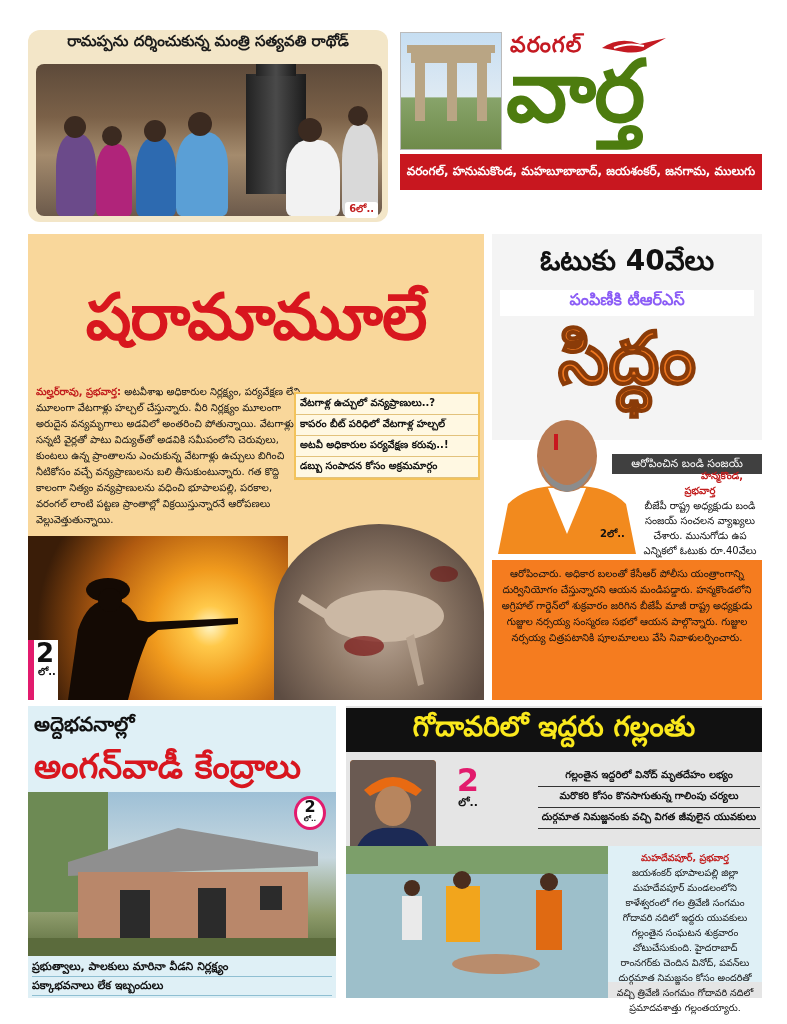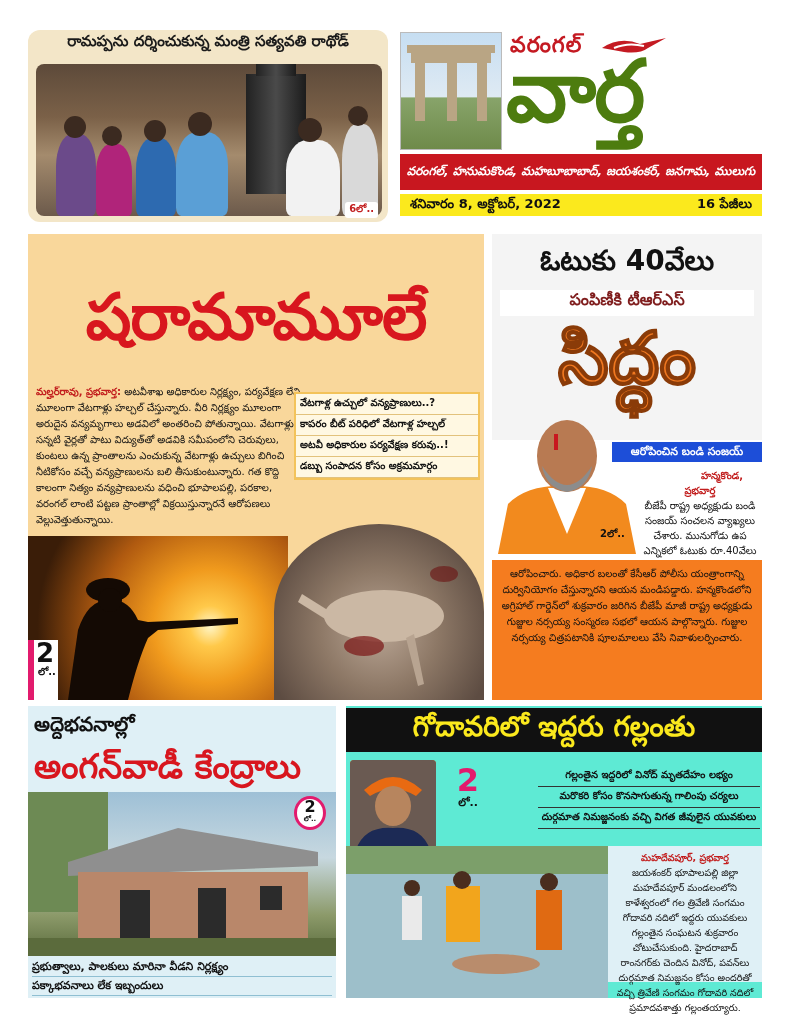--- a/index.html
+++ b/index.html
@@ -18,21 +18,21 @@
   #teaser-ref { right: 10px; bottom: 4px; background: #fff; color: #c21e1e; font-size: 10px; font-weight: bold; padding: 1px 4px; border-radius: 3px; }
 
   
   #masthead { left: 400px; top: 30px; width: 362px; height: 192px; }
   #mh-photo { left: 0; top: 2px; width: 102px; height: 118px;
     background: linear-gradient(180deg,#c6def2 0%,#dfeaf3 55%,#88a46a 56%,#6e8a4a 100%); border: 1px solid #bbb; }
   .arch-pillar { position:absolute; background:#b9a584; }
   #mh-small { left: 110px; top: 2px; font-size: 22px; font-weight: bold; color: #c41a22; letter-spacing: 1px; }
   #mh-bird { left: 200px; top: 4px; width: 70px; height: 24px; }
   #mh-big { left: 106px; top: 18px; font-size: 86px; font-weight: bold; color: #4d7c0f; line-height: 1; letter-spacing: -2px; }
-  #mh-districts { left: 0; top: 124px; width: 362px; height: 36px; background: #c8171f; color: #fff; font-size: 12px; font-weight: bold; display:flex; align-items:center; justify-content:center; white-space: nowrap; font-style: italic; }
+  #mh-districts { left: 0; top: 124px; width: 362px; height: 36px; background: #c8171f; color: #fff; font-size: 12px; font-weight: bold; display:flex; align-items:center; justify-content:center; white-space: nowrap; }
   #mh-dateline { left: 0; top: 164px; width: 362px; height: 22px; background: #fbe91d; display:flex; align-items:center; justify-content:space-between; padding: 0 10px; font-size: 13px; font-weight: bold; color: #111; }
 
   
   #lead { left: 28px; top: 234px; width: 456px; height: 466px; background: #f9d79b; }
   #lead-kicker { left: 0; top: 4px; width: 456px; text-align: center; font-size: 34px; font-weight: bold; color: #111; }
   #lead-head { left: 0; top: 46px; width: 456px; text-align: center; font-size: 64px; font-weight: bold; color: #d8161e; letter-spacing: -1px; }
   #lead-body { left: 8px; top: 150px; width: 270px; font-size: 10px; line-height: 16px; color: #111; }
   #lead-body b { color: #c21e1e; }
   #lead-box { left: 266px; top: 158px; width: 186px; background: #fff; border: 2px solid #f3c35a; }
   .lb-item { font-size: 10px; font-weight: bold; padding: 3px 4px; border-bottom: 1px solid #e2c27c; color: #111; background:#fff8e2;}
@@ -42,42 +42,42 @@
   #lead-deer { left: 246px; top: 290px; width: 210px; height: 176px; border-radius: 50% 50% 0 0;
     background: radial-gradient(ellipse at 50% 60%, #b9a594 0%, #8d7866 40%, #5d4c42 80%); overflow:hidden; }
   #lead-ref { left: 0; top: 406px; width: 30px; height: 60px; background:#fff; border-left: 6px solid #e21b6d; }
   .ref-num { font-size: 26px; font-weight: bold; color: #111; line-height: 1; padding-left: 2px; }
   .ref-lo { font-size: 10px; font-weight: bold; color: #111; padding-left: 4px; }
 
   
   #vote { left: 492px; top: 234px; width: 270px; height: 466px; background: #fff; }
   #vote-top { left: 0; top: 0; width: 270px; height: 206px; background: #f4f4f4; }
   #vote-k1 { left: 0; top: 10px; width: 270px; text-align: center; font-size: 28px; font-weight: bold; color: #111; }
-  #vote-k2 { left: 8px; top: 56px; width: 254px; height: 26px; background: #fff; text-align: center; font-size: 16px; font-weight: bold; color: #7f1d1d; }
+  #vote-k2 { left: 8px; top: 56px; width: 254px; height: 26px; background: #fff; text-align: center; font-size: 16px; font-weight: bold; color: #8b5cf6; }
   #vote-head { left: 0; top: 82px; width: 270px; text-align: center; font-size: 72px; font-weight: bold; color: #f07820; -webkit-text-stroke: 2px #8a3b08; }
   #vote-photo { left: 6px; top: 170px; width: 138px; height: 150px; }
-  #vote-tag { left: 120px; top: 208px; width: 150px; height: 20px; background: #1d4ed8; color: #fff; font-size: 11px; font-weight: bold; display:flex; align-items:center; justify-content:center; }
+  #vote-tag { left: 120px; top: 220px; width: 150px; height: 20px; background: #404040; color: #fff; font-size: 11px; font-weight: normal; display:flex; align-items:center; justify-content:center; }
   #vote-body-r { left: 150px; top: 234px; width: 116px; font-size: 10px; line-height: 15px; text-align:center; color:#111; }
   #vote-body-r b { color:#c21e1e;margin-left:44px; }
   #vote-ref { left: 108px; top: 294px; font-size: 10px; font-weight: bold; color: #111; }
   #vote-body-b { left: 0; top: 326px; width: 270px; height: 140px; background: #f57c1f; padding: 6px 6px; font-size: 10px; line-height: 16px; color: #111; text-align:center; }
 
   
   #angan { left: 28px; top: 706px; width: 308px; height: 292px; background: #dff0f6; }
   #angan-k { left: 6px; top: 6px; font-size: 20px; font-weight: bold; color: #111; }
   #angan-h { left: 6px; top: 40px; width: 300px; font-size: 34px; font-weight: bold; color: #d8161e; white-space: nowrap; }
   #angan-photo { left: 0; top: 86px; width: 308px; height: 164px; background: linear-gradient(180deg,#9ec0d6 0%,#c7d8e0 40%,#8c9a6a 75%,#5a6b3c 100%); overflow:hidden; }
   #angan-ref { left: 266px; top: 90px; width: 32px; height: 34px; border-radius: 50%; background:#fff; border: 3px solid #e21b6d; text-align:center; }
   #angan-ref .ref-num { font-size: 16px; padding: 0; }
   #angan-ref .ref-lo { font-size: 7px; padding: 0; }
   #angan-cap { left: 4px; top: 252px; width: 300px; font-size: 11px; font-weight: bold; line-height: 18px; color:#111; }
   #angan-cap div { border-bottom: 1px solid #8fbfd2; }
 
   
-  #goda { left: 346px; top: 706px; width: 416px; height: 292px; background: #5eead4; }
+  #goda { left: 346px; top: 706px; width: 416px; height: 292px; background: #e5e5e5; }
   #goda-head { left: 0; top: 2px; width: 416px; height: 44px; background: #111; color: #fbe91d; font-size: 28px; font-weight: bold; display:flex; align-items:center; justify-content:center; white-space:nowrap;}
   #goda-portrait { left: 4px; top: 54px; width: 86px; height: 90px; background: linear-gradient(180deg,#e06a1a 0%,#e98a2e 30%,#3a3a40 65%,#1c2a55 100%); border-radius: 4px; overflow:hidden;}
   #goda-ref { left: 96px; top: 58px; width: 52px; height: 70px; }
   #goda-ref .ref-num { font-size: 32px; color:#e21b6d; padding:0; text-align:center;}
   #goda-ref .ref-lo { font-size: 11px; padding:0; text-align:center;}
   #goda-list { left: 192px; top: 60px; width: 222px; }
   .gl-item { font-size: 10px; font-weight: bold; color: #111; border-bottom: 1px solid #333; padding: 3px 2px; text-align: center; white-space:nowrap; overflow:hidden;}
   #goda-photo { left: 0; top: 140px; width: 262px; height: 152px; background: linear-gradient(180deg,#7fa7b8 0%,#9dc2cf 40%,#a9c8cf 70%,#8fb0b7 100%); overflow:hidden;}
   #goda-body { left: 262px; top: 140px; width: 154px; height: 136px; background: #dff0f6; padding: 4px 4px; font-size: 9.5px; line-height: 15px; text-align: center; color:#111; }
   #goda-body b { color:#c21e1e; }
@@ -114,24 +114,20 @@
     <div class="arch-pillar" style="left:76px;top:30px;width:10px;height:58px;"></div>
     <div class="arch-pillar" style="left:6px;top:12px;width:88px;height:8px;"></div>
   </div>
   <div id="mh-small" class="abs">వరంగల్</div>
   <svg id="mh-bird" class="abs" viewBox="0 0 70 24">
     <path d="M2 14 Q20 2 40 10 L66 4 L48 14 Q40 20 24 18 Z" fill="#c41a22"></path>
     <path d="M14 14 Q28 8 44 12" stroke="#fff" stroke-width="2" fill="none"></path>
   </svg>
   <div id="mh-big" class="abs">వార్త</div>
   <div id="mh-districts" class="abs">వరంగల్, హనుమకొండ, మహబూబాబాద్, జయశంకర్, జనగామ, ములుగు</div>
-  <div id="mh-dateline" class="abs">
-    <span>శనివారం 8, అక్టోబర్, 2022</span>
-    <span>16 పేజీలు</span>
-  </div>
 </div>
 
 <div id="lead" class="abs">
   <div id="lead-head" class="abs">షరామామూలే</div>
   <div id="lead-body" class="abs">
     <b>మల్హర్‌రావు, ప్రభవార్త:</b>
     <span>అటవీశాఖ అధికారుల నిర్లక్ష్యం, పర్యవేక్షణ లేని మూలంగా వేటగాళ్లు హల్చల్ చేస్తున్నారు. వీరి నిర్లక్ష్యం మూలంగా అరుదైన వన్యమృగాలు అడవిలో అంతరించి పోతున్నాయి. వేటగాళ్లు సన్నటి వైర్లతో పాటు విద్యుత్‌తో అడవికి సమీపంలోని చెరువులు, కుంటలు ఉన్న ప్రాంతాలను ఎంచుకున్న వేటగాళ్లు ఉచ్చులు బిగించి నీటికోసం వచ్చే వన్యప్రాణులను బలి తీసుకుంటున్నారు. గత కొద్ది కాలంగా నిత్యం వన్యప్రాణులను వధించి భూపాలపల్లి, పరకాల, వరంగల్ లాంటి పట్టణ ప్రాంతాల్లో విక్రయిస్తున్నారనే ఆరోపణలు వెల్లువెత్తుతున్నాయి.</span>
   </div>
   <div id="lead-box" class="abs">
     <div class="lb-item">వేటగాళ్ల ఉచ్చులో వన్యప్రాణులు..?</div>

